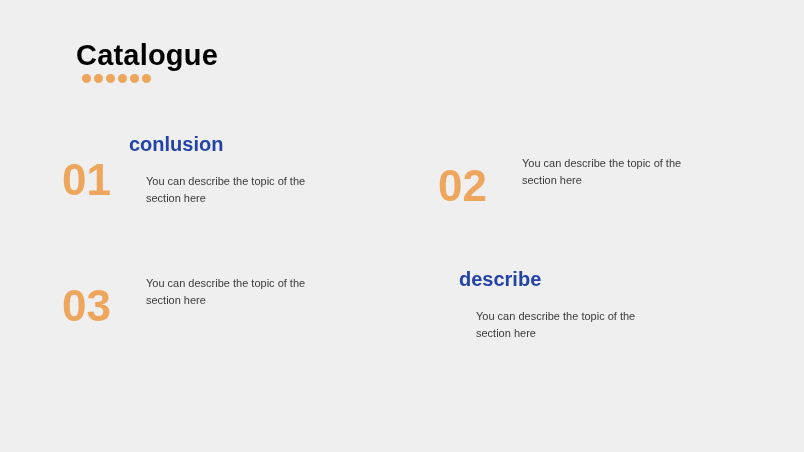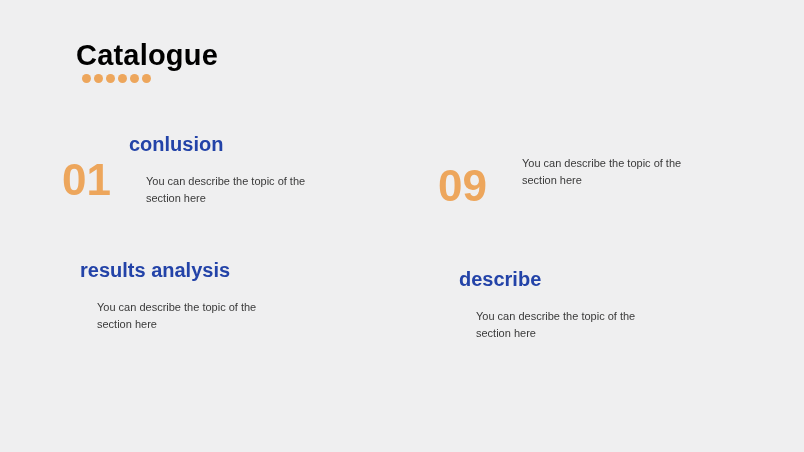--- a/index.html
+++ b/index.html
@@ -126,29 +126,29 @@
 
     <div class="item item-1">
       <div class="item-num">01</div>
       <div class="item-text">
         <div class="item-heading">conlusion</div>
         <div class="item-desc">You can describe the topic of the section here</div>
       </div>
     </div>
 
     <div class="item item-2">
-      <div class="item-num">09</div>
+      <div class="item-num">02</div>
       <div class="item-text">
         <div class="item-desc">You can describe the topic of the section here</div>
       </div>
     </div>
 
     <div class="item item-3">
+      <div class="item-num">03</div>
       <div class="item-text">
-        <div class="item-heading">results analysis</div>
         <div class="item-desc">You can describe the topic of the section here</div>
       </div>
     </div>
 
     <div class="item item-4">
       <div class="item-text">
         <div class="item-heading">describe</div>
         <div class="item-desc">You can describe the topic of the section here</div>
       </div>
     </div>

